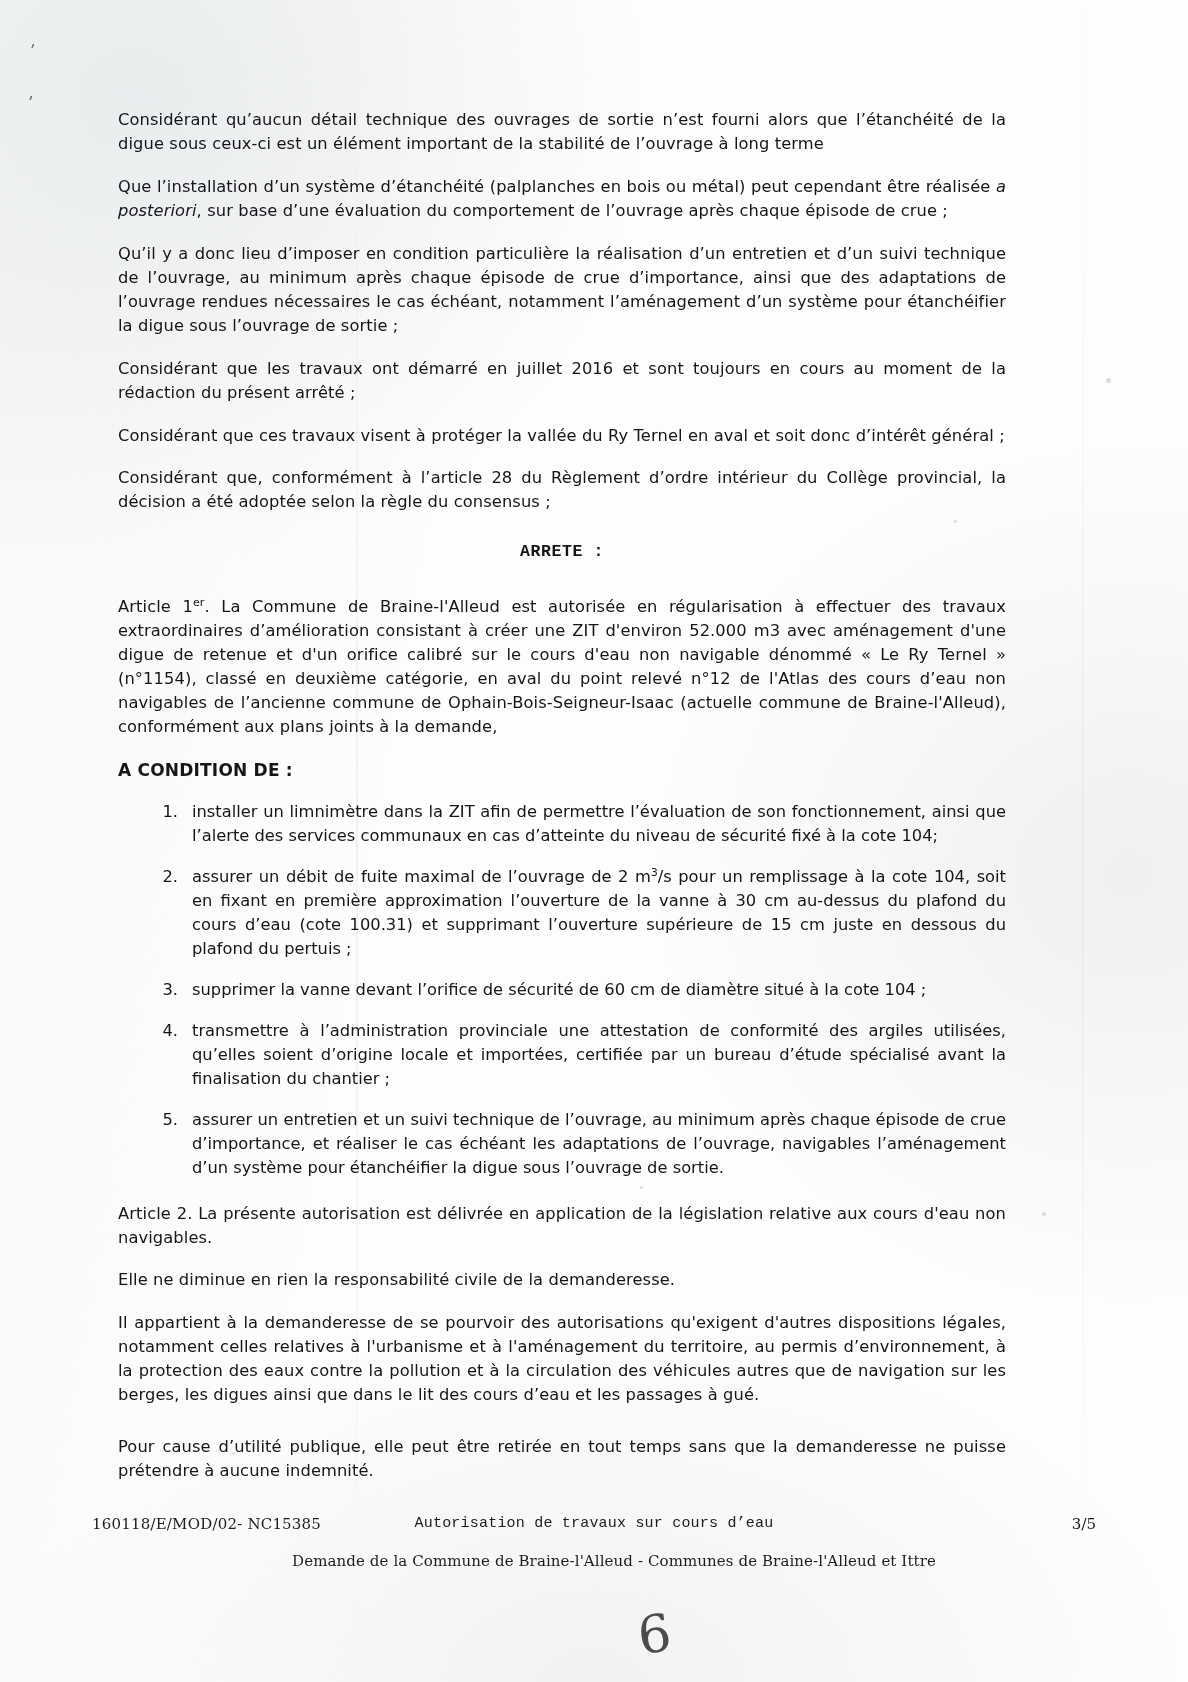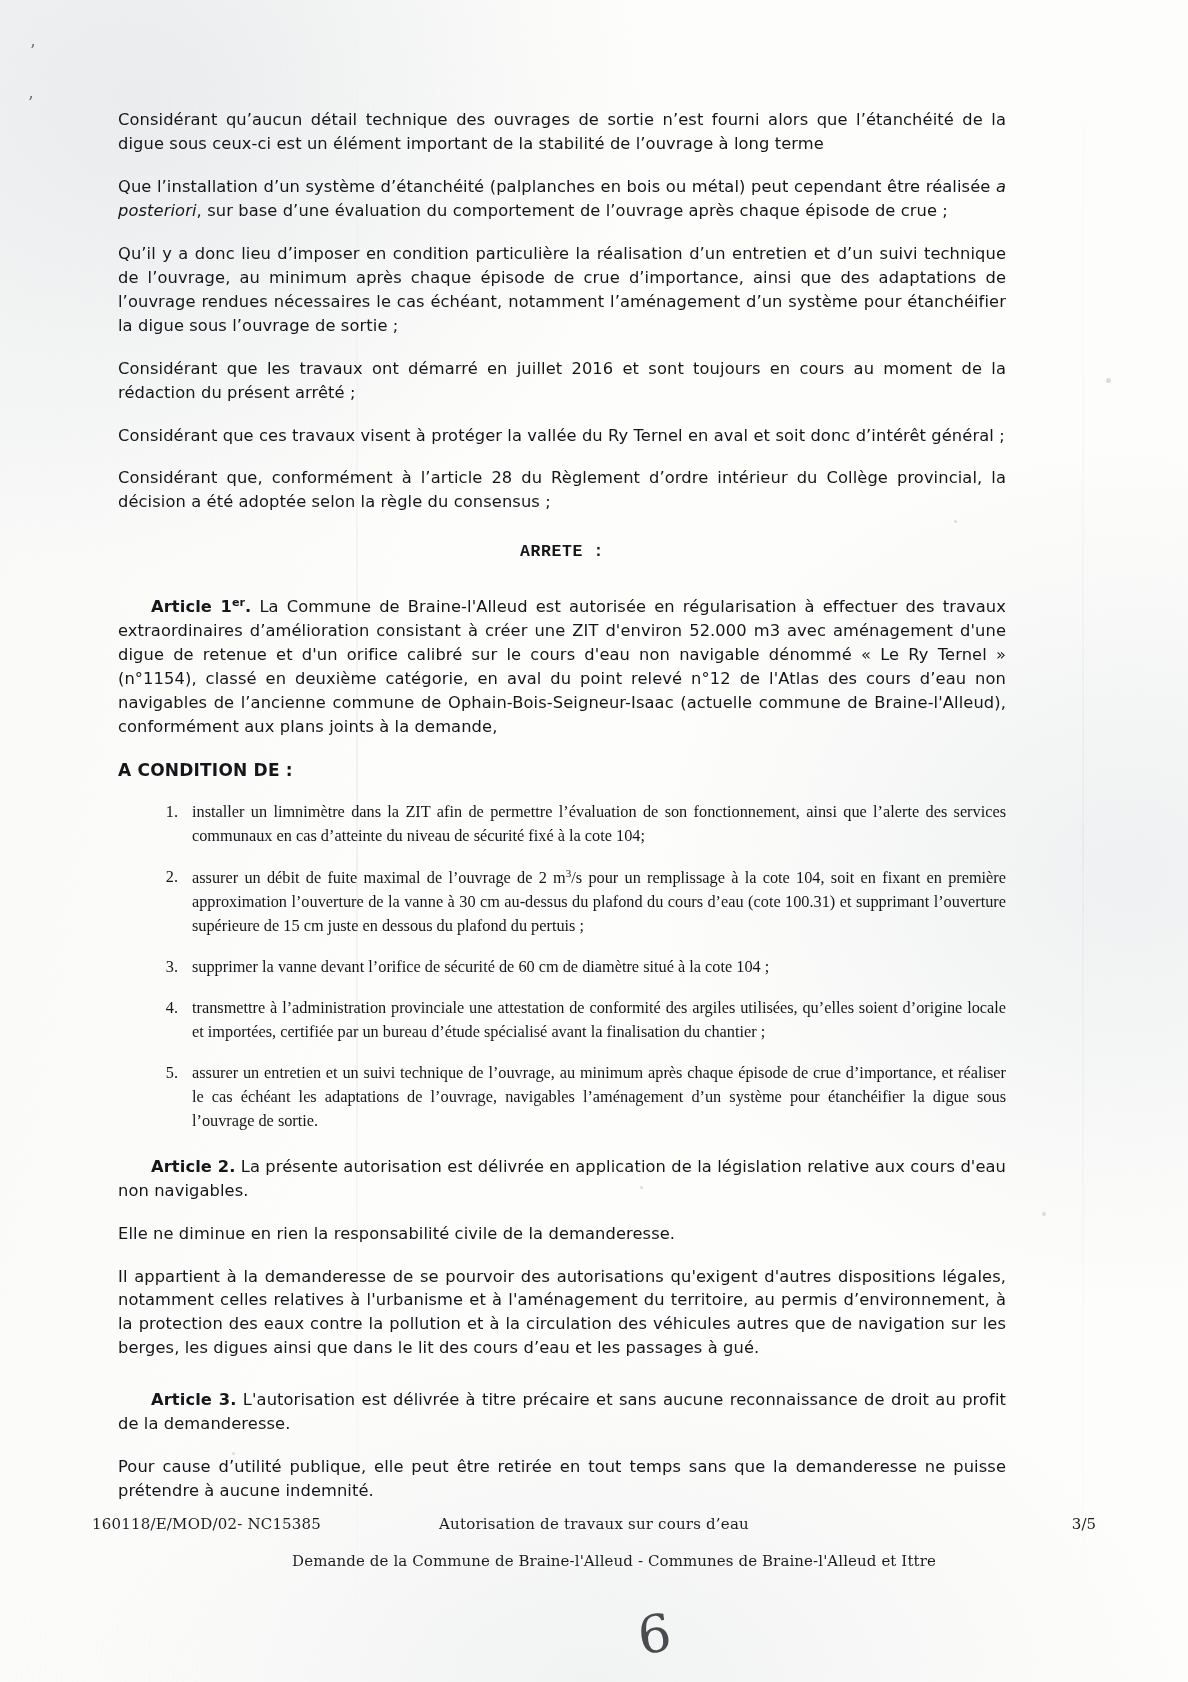--- a/index.html
+++ b/index.html
@@ -51,33 +51,32 @@
   }
   p.tight { margin-bottom: 16px; }
   .center {
     text-align: center;
     font-weight: bold;
     letter-spacing: .6px;
     margin: 26px 0 30px 0;
     font-size: 16.5px;
     font-family: Liberation Mono, monospace;
   }
-  .art-label { font-weight: bold; margin-left: 33px; }
+  .art-label { font-weight: normal; }
   .cond-head {
     font-weight: bold;
     font-size: 17px;
     margin: 0 0 17px 0;
     letter-spacing: .2px;
   }
   ol.conditions {
     margin: 0 0 22px 0;
     padding: 0 0 0 66px;
     list-style: none;
     counter-reset: cond;
-    font-family: Liberation Serif, serif;
   }
   ol.conditions > li {
     counter-increment: cond;
     position: relative;
     font-size: 16.3px;
     line-height: 1.47;
     text-align: justify;
     margin-bottom: 17px;
     padding-left: 8px;
   }
@@ -109,20 +108,21 @@
     left: 92px;
     top: 0;
     letter-spacing: .2px;
   }
   .footer-title {
     position: absolute;
     left: 0; right: 0;
     top: 0;
     text-align: center;
     letter-spacing: .2px;
+    font-family: Liberation Mono, monospace;
   }
   .footer-page {
     position: absolute;
     right: 92px;
     top: 0;
   }
   .footer-row2 {
     text-align: center;
     margin-top: 15px;
     letter-spacing: .1px;
@@ -199,23 +199,20 @@
       <li>assurer un entretien et un suivi technique de l’ouvrage, au minimum après chaque épisode de crue d’importance, et réaliser le cas échéant les adaptations de l’ouvrage, navigables l’aménagement d’un système pour étanchéifier la digue sous l’ouvrage de sortie.</li>
     </ol>
 
     <p>
       <span class="art-label">Article 2.</span><span> La présente autorisation est délivrée en application de la législation relative aux cours d'eau non navigables.</span>
     </p>
 
     <p>Elle ne diminue en rien la responsabilité civile de la demanderesse.</p>
     <p style="margin-bottom:28px;">Il appartient à la demanderesse de se pourvoir des autorisations qu'exigent d'autres dispositions légales, notamment celles relatives à l'urbanisme et à l'aménagement du territoire, au permis d’environnement, à la protection des eaux contre la pollution et à la circulation des véhicules autres que de navigation sur les berges, les digues ainsi que dans le lit des cours d’eau et les passages à gué.</p>
 
-    <p>
-      <span class="art-label">Article 3.</span><span> L'autorisation est délivrée à titre précaire et sans aucune reconnaissance de droit au profit de la demanderesse.</span>
-    </p>
 
     <p>Pour cause d’utilité publique, elle peut être retirée en tout temps sans que la demanderesse ne puisse prétendre à aucune indemnité.</p>
 
   </div>
 
   <div class="footer">
     <div class="footer-row1">
       <div class="footer-ref">160118/E/MOD/02- NC15385</div>
       <div class="footer-title">Autorisation de travaux sur cours d’eau</div>
       <div class="footer-page">3/5</div>

